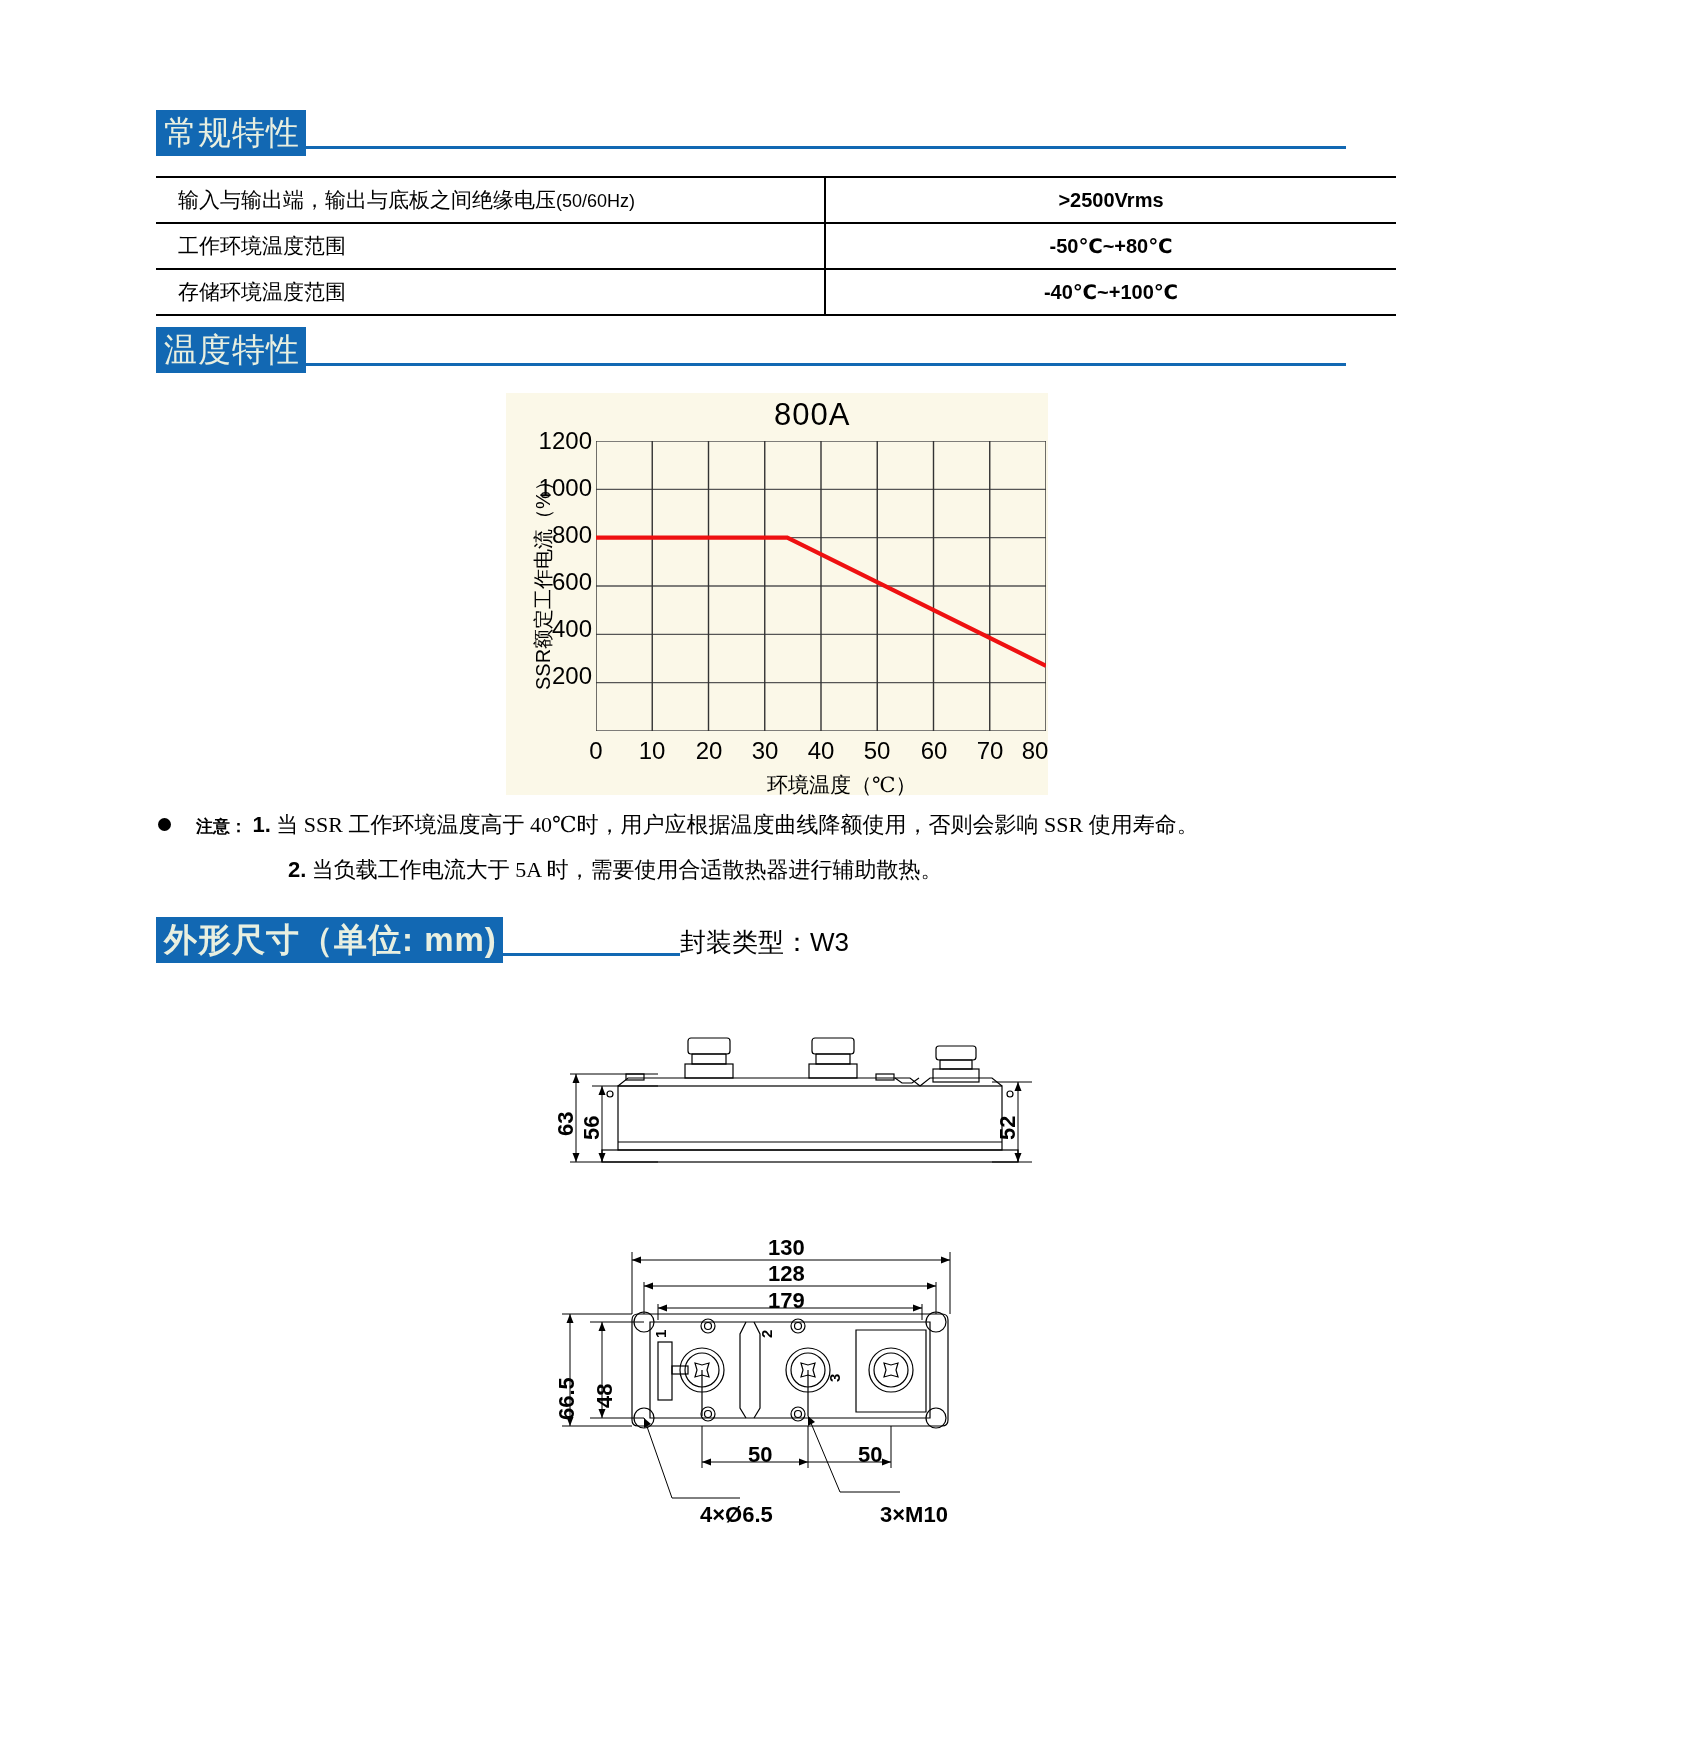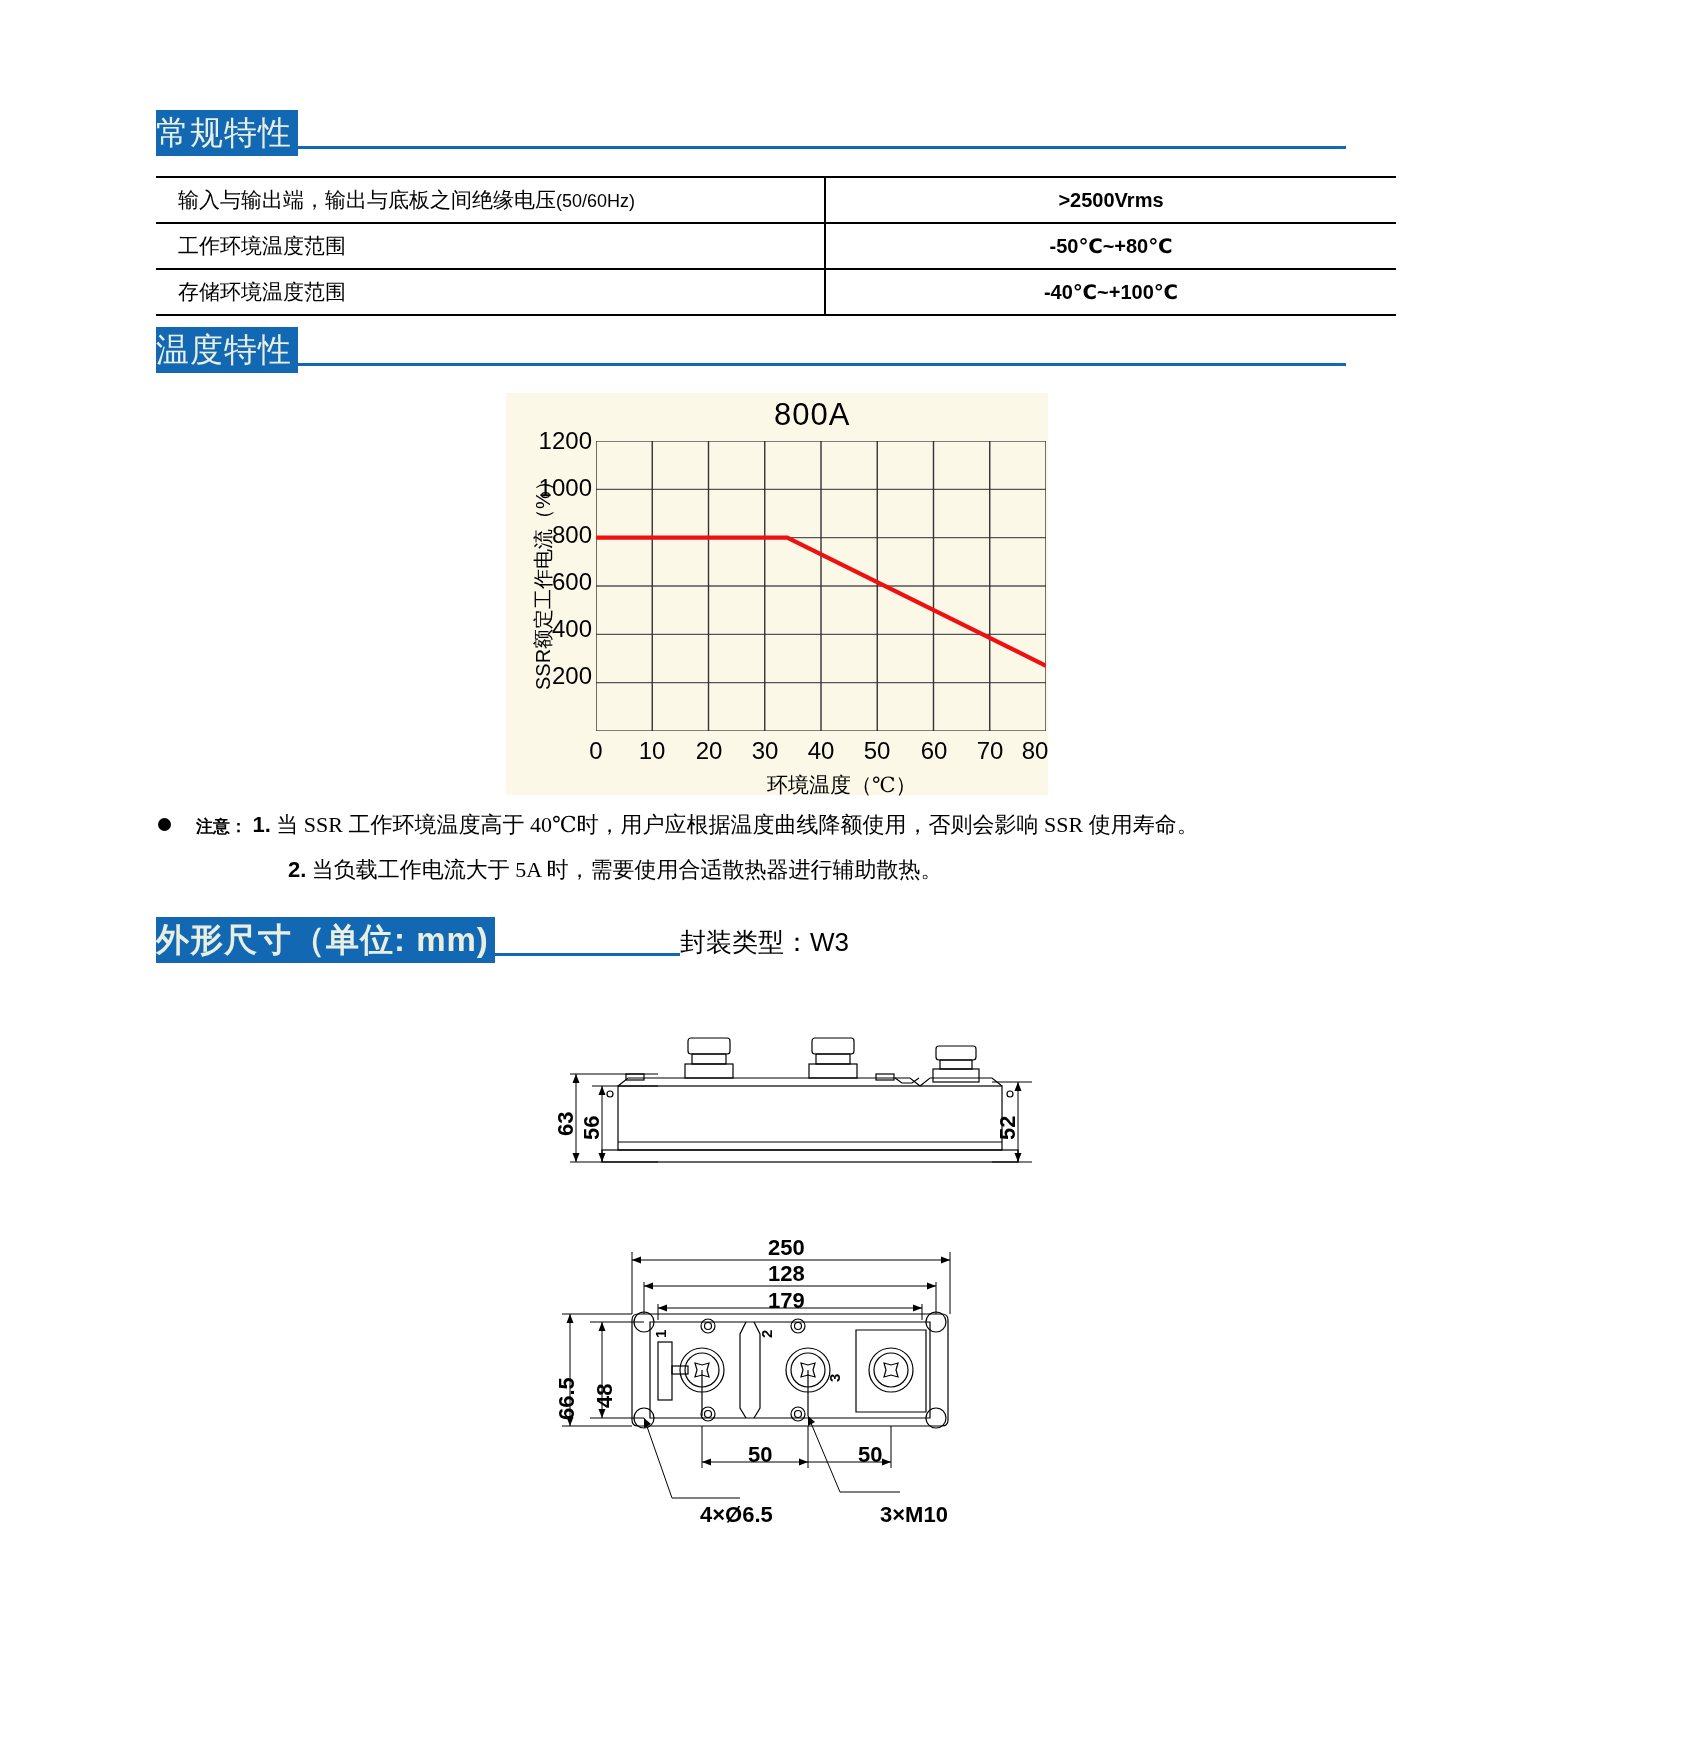--- a/index.html
+++ b/index.html
@@ -19,21 +19,21 @@
     display:flex;
     align-items:flex-end;
     height:48px;
   }
   .sec-tag{
     background:#1268b3;
     color:#e8efe0;
     font-family:"Liberation Sans","DejaVu Sans",sans-serif;
     font-size:33px;
     line-height:46px;
-    padding:0 6px 0 0;
+    padding:0 6px 0 8px;
     letter-spacing:1px;
     white-space:nowrap;
   }
   .sec-tag.bold{font-weight:bold;}
   .sec-rule{
     height:3px;
     background:#1268b3;
     margin-bottom:7px;
   }
 
@@ -410,21 +410,21 @@
       <line x1="268" y1="186" x2="300" y2="262"></line>
       <path d="M268 186 l0 10 l7 -4 z" fill="#000" stroke="none"></path>
       <line x1="300" y1="262" x2="360" y2="262"></line>
     </g>
 
     <text x="126" y="108" font-family="Liberation Sans, sans-serif" font-size="15" font-weight="bold" transform="rotate(-90 126 108)">1</text>
     <text x="232" y="108" font-family="Liberation Sans, sans-serif" font-size="15" font-weight="bold" transform="rotate(-90 232 108)">2</text>
     <text x="300" y="152" font-family="Liberation Sans, sans-serif" font-size="15" font-weight="bold" transform="rotate(-90 300 152)">3</text>
   </svg>
 
-  <div class="dim" style="left:768px;top:1235px;">250</div>
+  <div class="dim" style="left:768px;top:1235px;">130</div>
   <div class="dim" style="left:768px;top:1261px;">128</div>
   <div class="dim" style="left:768px;top:1288px;">179</div>
   <div class="dim vert" style="left:554px;top:1420px;">66.5</div>
   <div class="dim vert" style="left:592px;top:1408px;">48</div>
   <div class="dim" style="left:748px;top:1442px;">50</div>
   <div class="dim" style="left:858px;top:1442px;">50</div>
   <div class="dim" style="left:700px;top:1502px;">4×Ø6.5</div>
   <div class="dim" style="left:880px;top:1502px;">3×M10</div>
 
 </div>

